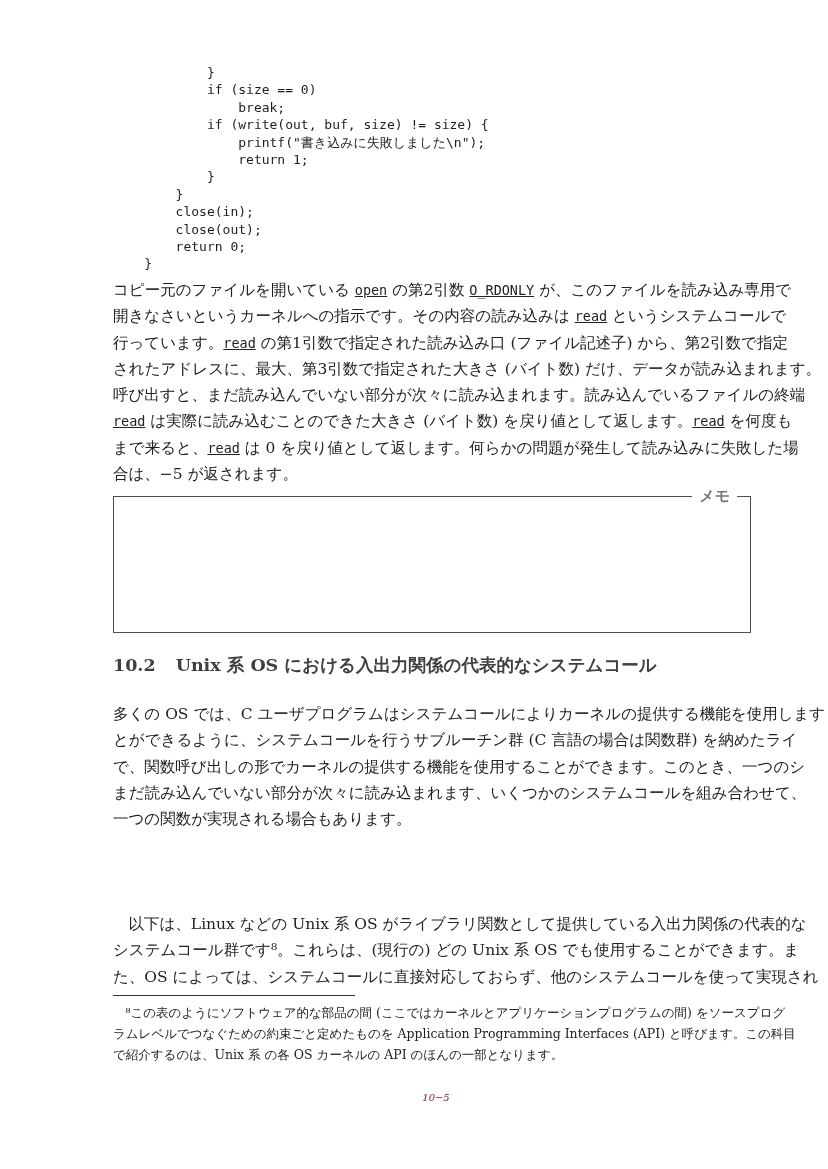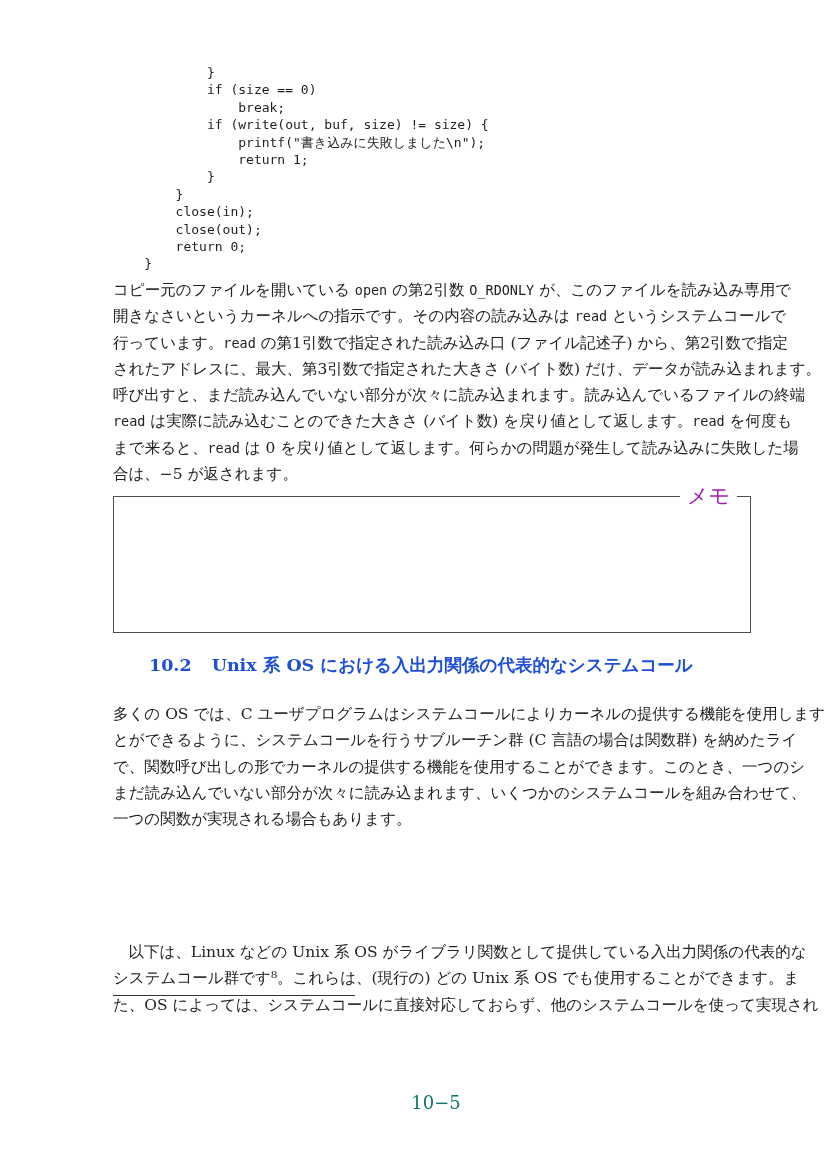--- a/index.html
+++ b/index.html
@@ -21,63 +21,63 @@
 
   
   .para {
     position: absolute; left: 113px; width: 646px;
     font-size: 15.5px; line-height: 26.3px; color: #222;
   }
   .para .line { white-space: nowrap; }
   .para code, .footnote code {
     font-family: "DejaVu Sans Mono", "Liberation Mono", monospace;
     font-size: 0.87em;
+    text-decoration: underline;
   }
   .para-read { top: 277px; }
   .para-library { top: 701px; }
-  .para-syscall-list { top: 911px; margin-top: 28px; }
+  .para-syscall-list { top: 911px; }
 
   
   .memo-box {
     position: absolute; left: 113px; top: 496px;
     width: 638px; height: 137px;
     border: 1.5px solid #4d4d4d;
     background: #fff;
   }
   .memo-label {
     position: absolute; top: -11px; right: 13px;
     background: #ffffff; padding: 0 7px;
-    font-size: 21px; line-height: 21px; color: #a21caf;
+    font-size: 15px; line-height: 21px; color: #737373; font-weight: bold;
   }
 
   
   .section-heading {
     position: absolute; left: 113px; top: 653px; width: 646px;
-    font-size: 17.5px; font-weight: bold; color: #1d4ed8;
+    font-size: 17.5px; font-weight: bold; color: #404040;
     white-space: nowrap;
-    margin-left: 36px;
   }
   .section-heading .sec-num { margin-right: 20px; }
 
   
   .footnote-rule {
     position: absolute; left: 113px; top: 995px;
     width: 242px; height: 0;
     border-top: 1.2px solid #333;
   }
   .footnote {
     position: absolute; left: 113px; top: 1003px; width: 650px;
     font-size: 12.5px; line-height: 20.8px; color: #222;
   }
   .footnote .line { white-space: nowrap; }
 
   
   .page-number {
     position: absolute; left: 113px; top: 1092px; width: 646px;
-    text-align: center; font-size: 18px; color: #0f766e;
+    text-align: center; font-size: 10px; color: #7f1d1d; font-style: italic;
   }
 </style>
 </head>
 <body>
 
 <div class="page">
 
   <pre class="code-block"><div class="line">            }</div><div class="line">            if (size == 0)</div><div class="line">                break;</div><div class="line">            if (write(out, buf, size) != size) {</div><div class="line">                printf("書き込みに失敗しました\n");</div><div class="line">                return 1;</div><div class="line">            }</div><div class="line">        }</div><div class="line">        close(in);</div><div class="line">        close(out);</div><div class="line">        return 0;</div><div class="line">    }</div></pre>
 
   <div class="para para-read">
@@ -108,16 +108,21 @@
     </div>
 
   <div class="para para-syscall-list">
       <div class="line">　以下は、Linux などの Unix 系 OS がライブラリ関数として提供している入出力関係の代表的な</div>
       <div class="line">システムコール群です⁸。これらは、(現行の) どの Unix 系 OS でも使用することができます。ま</div>
       <div class="line">た、OS によっては、システムコールに直接対応しておらず、他のシステムコールを使って実現され</div>
     </div>
 
   <div class="footnote-rule"></div>
 
+  <div class="footnote">
+      <div class="line">　⁸この表のようにソフトウェア的な部品の間 (ここではカーネルとアプリケーションプログラムの間) をソースプログ</div>
+      <div class="line">ラムレベルでつなぐための約束ごと定めたものを Application Programming Interfaces (API) と呼びます。この科目</div>
+      <div class="line">で紹介するのは、Unix 系 の各 OS カーネルの API のほんの一部となります。</div>
+    </div>
 
   <div class="page-number">10−5</div>
 
 </div>
 
 </body></html>

